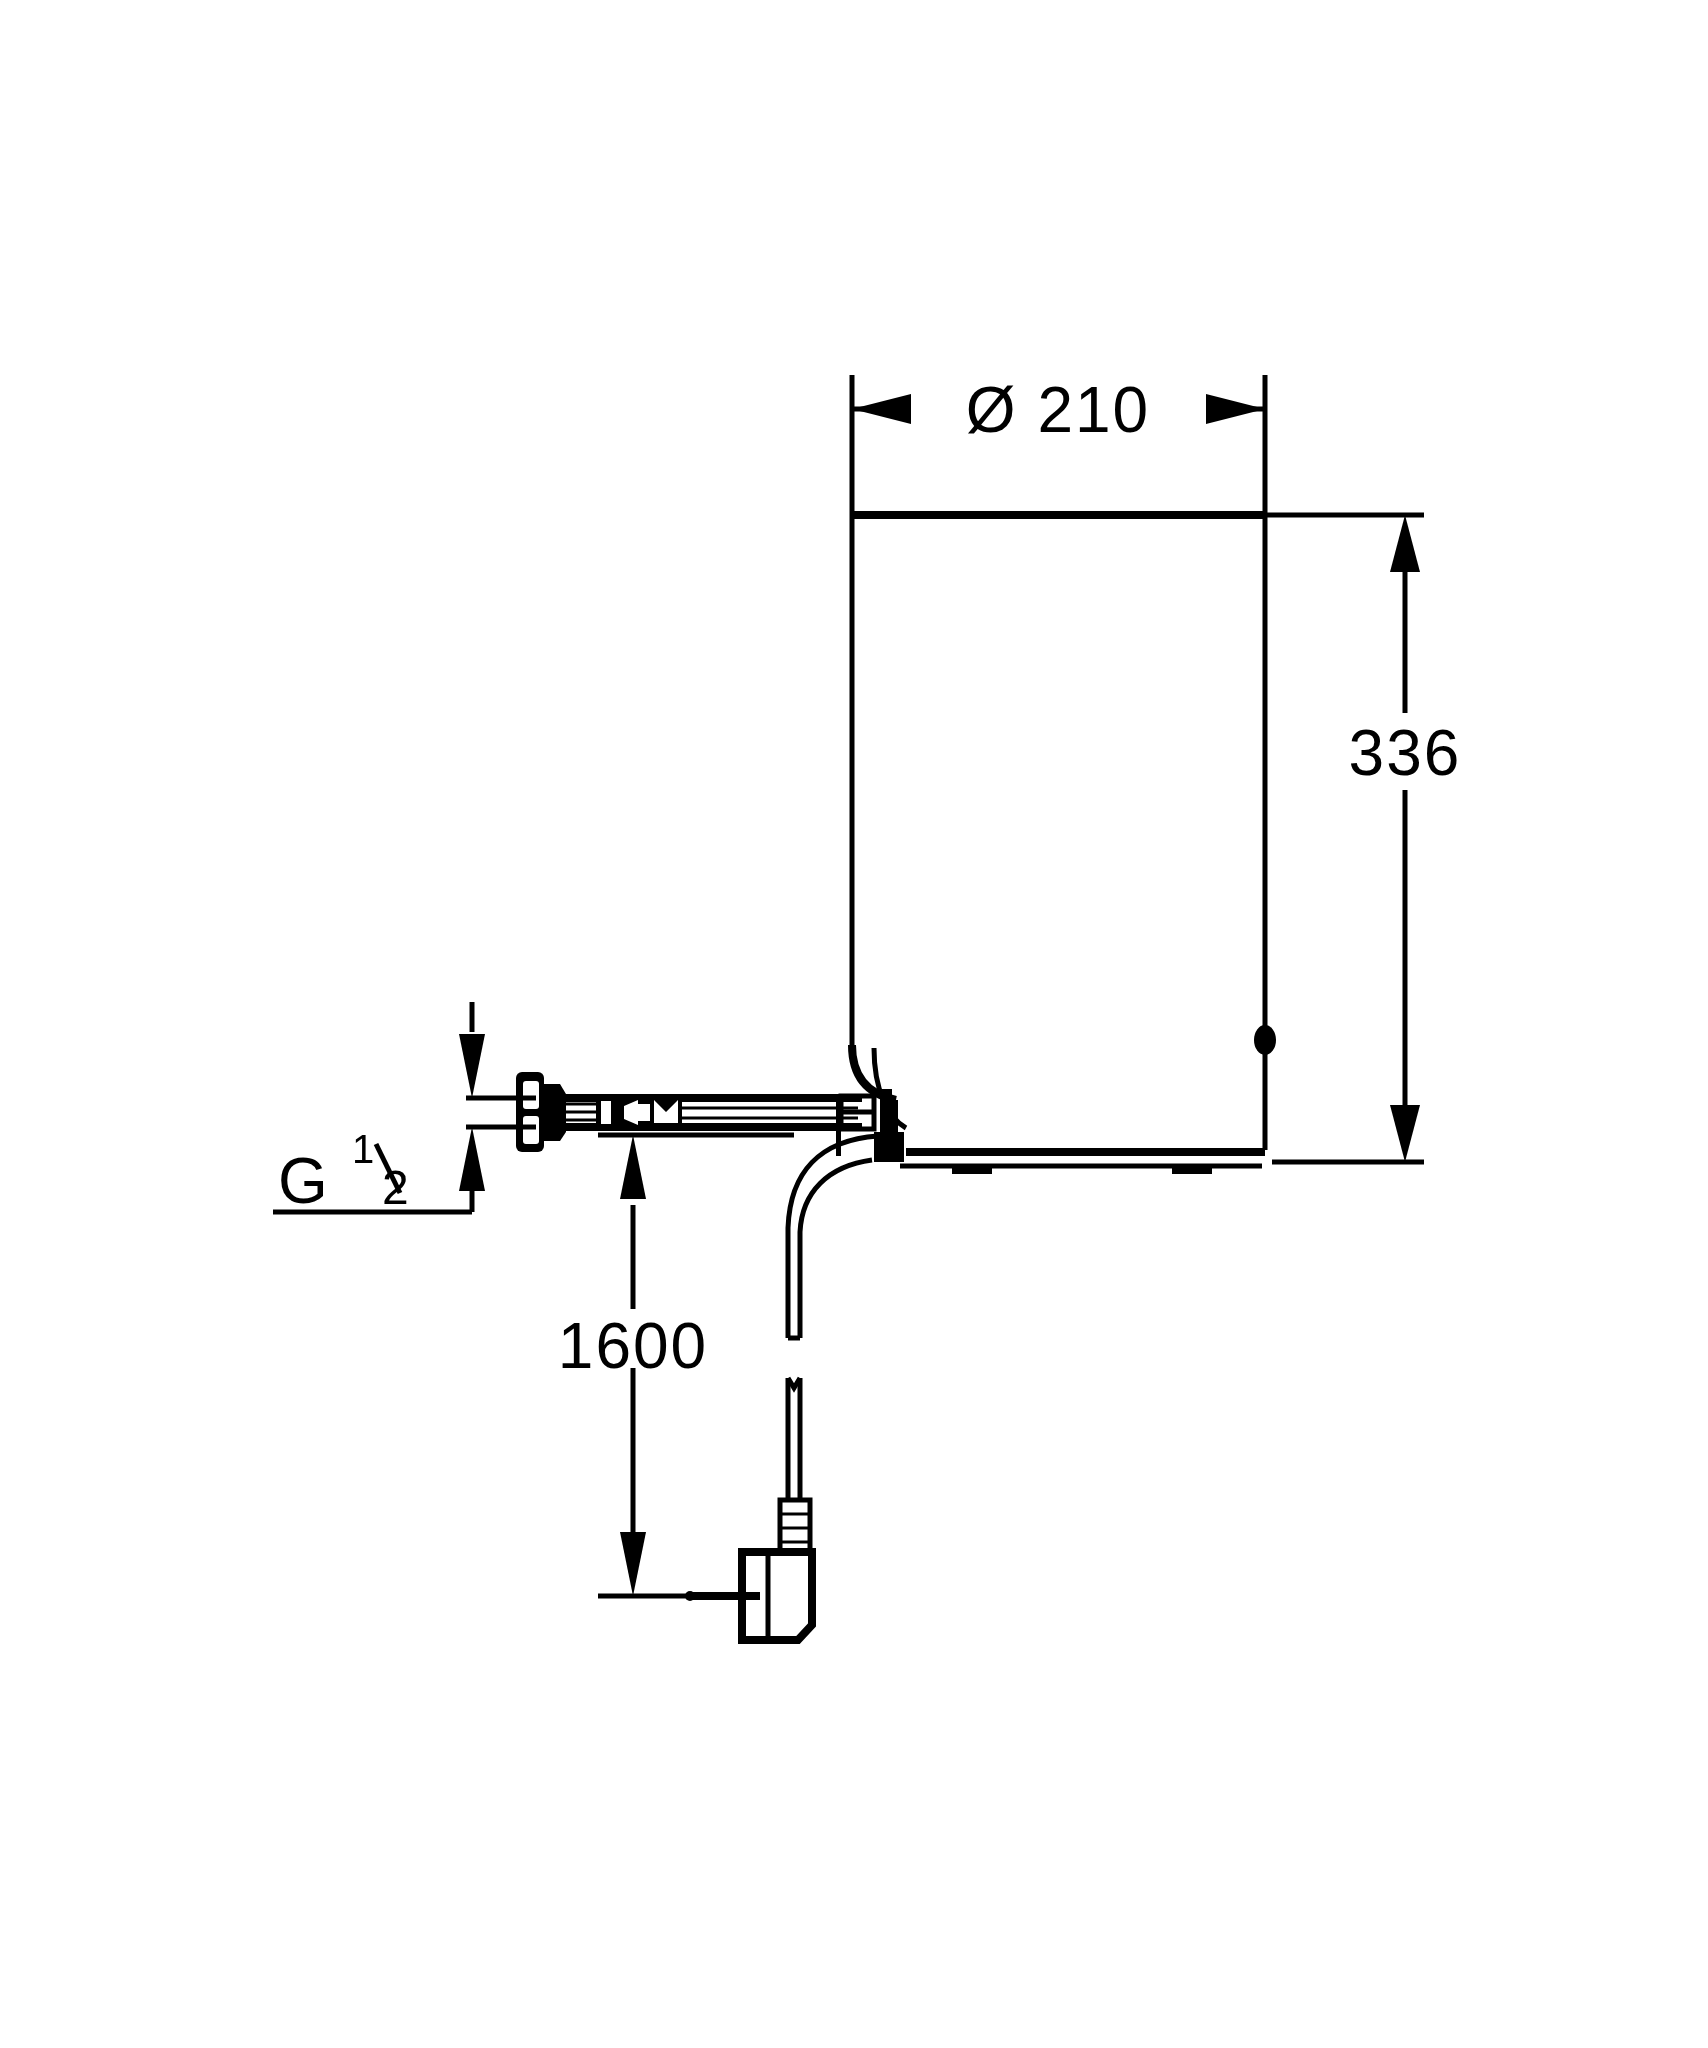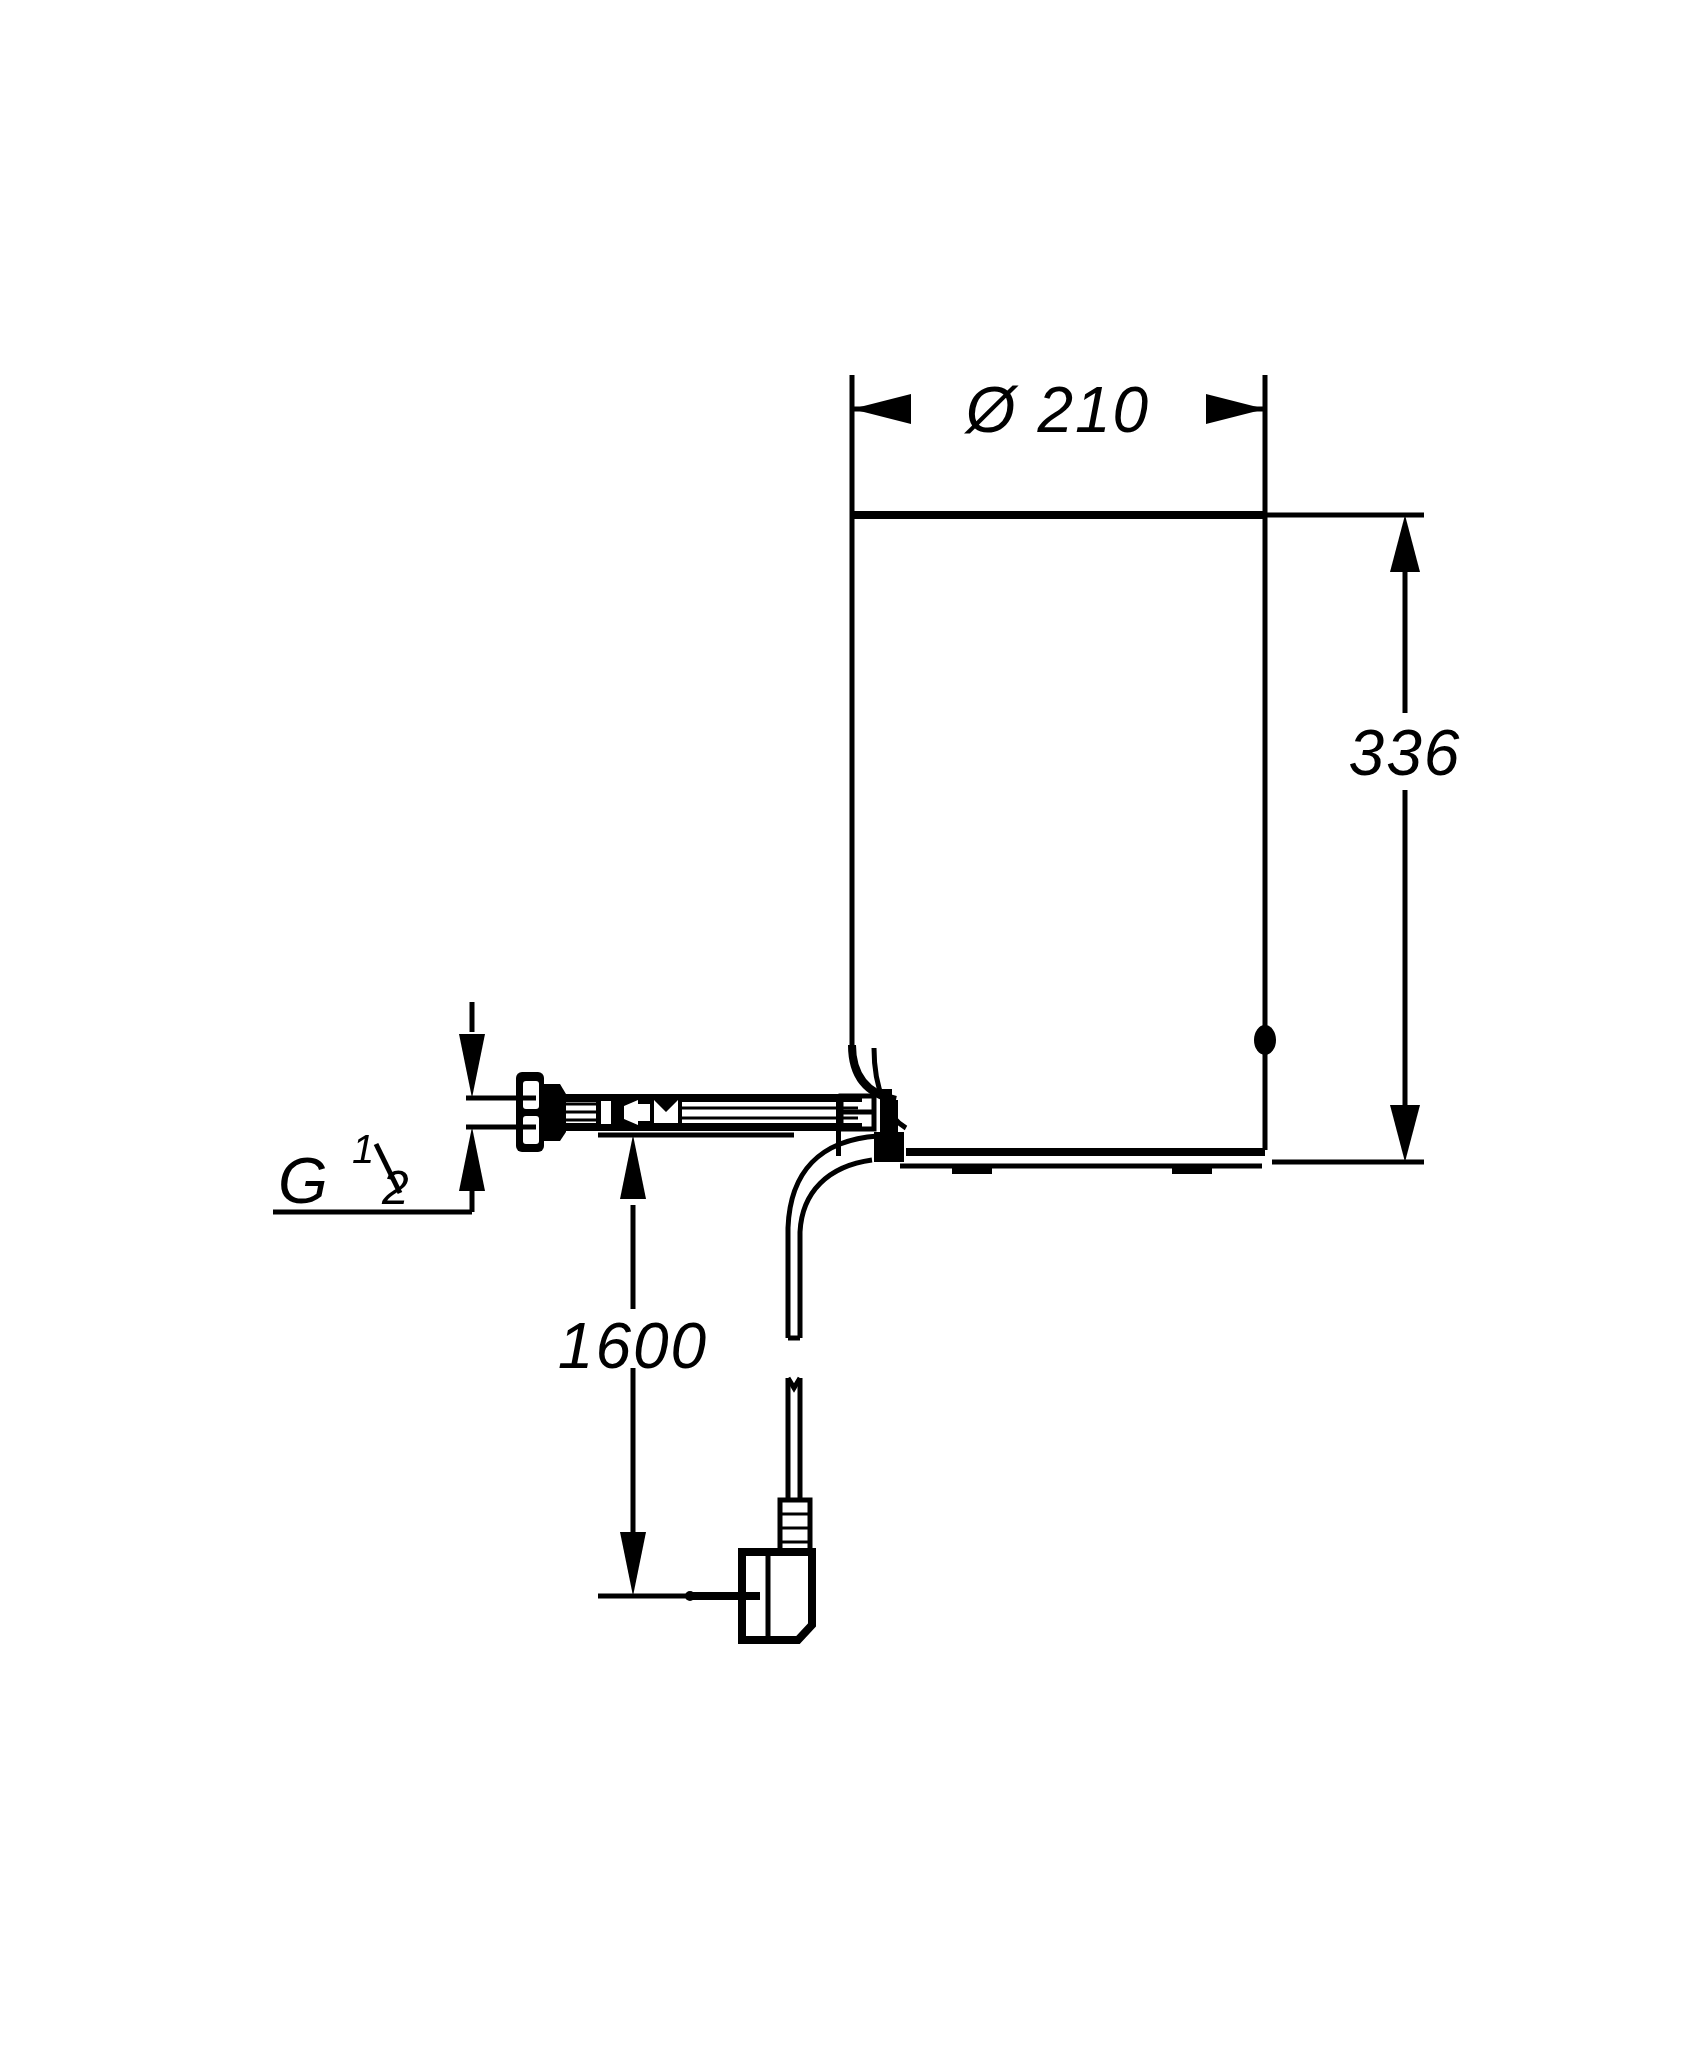--- a/index.html
+++ b/index.html
@@ -12,21 +12,20 @@
     height: 2048px;
     font-family: "Liberation Sans", sans-serif;
     color: #000000;
     overflow: hidden;
   }
   #drawing-root {
     position: relative;
     width: 1708px;
     height: 2048px;
     background: #ffffff;
-    font-style: italic;
   }
   svg.drawing-canvas {
     position: absolute;
     top: 0;
     left: 0;
     width: 1708px;
     height: 2048px;
     display: block;
   }
   .dim-text {

